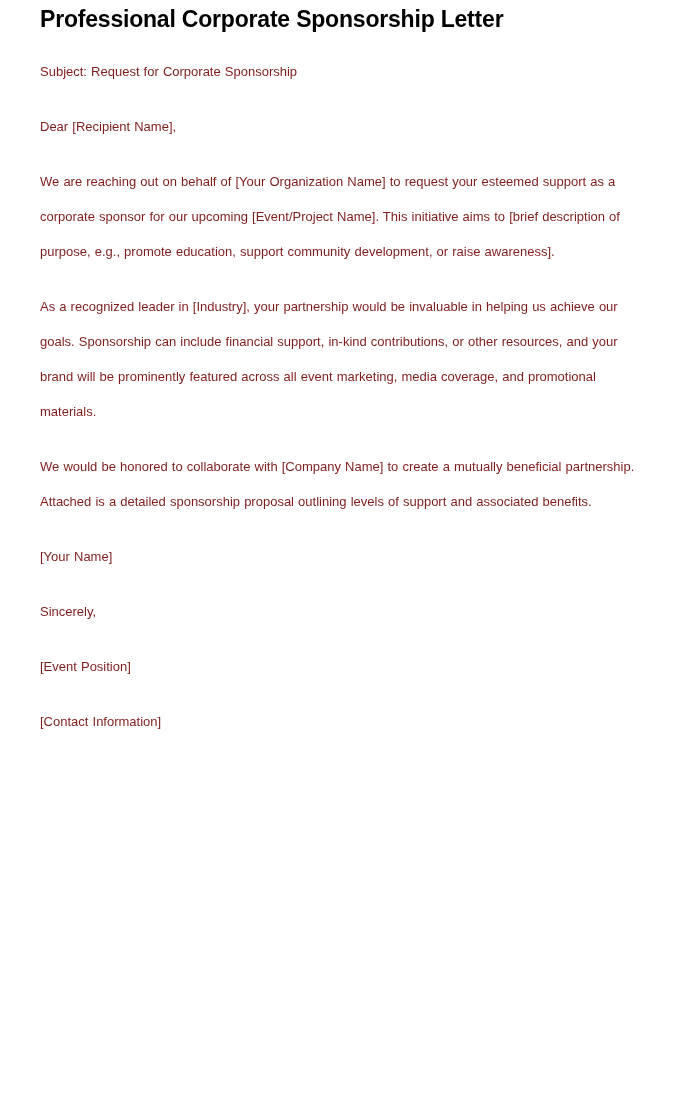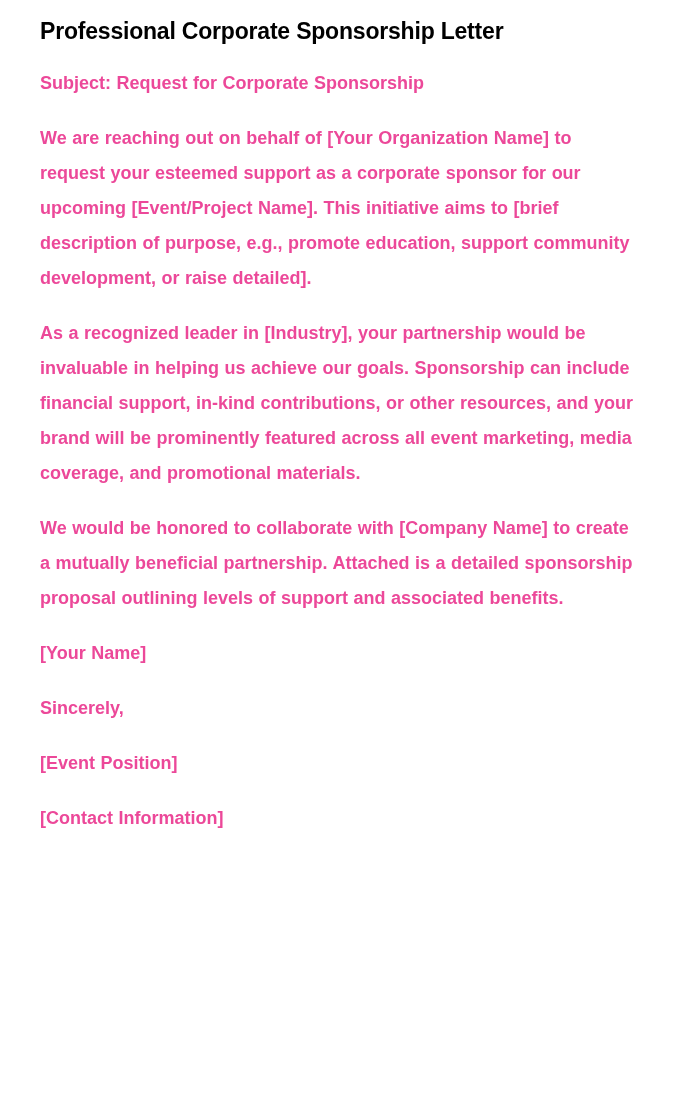--- a/index.html
+++ b/index.html
@@ -6,55 +6,56 @@
     margin: 0;
     padding: 0;
     background: #ffffff;
   }
   .page {
     position: relative;
     width: 700px;
     height: 1103px;
     box-sizing: border-box;
     background: #ffffff;
-    padding: 14px 63px 0 40px;
+    padding: 2px 63px 0 40px;
     font-family: "Liberation Sans", "DejaVu Sans", sans-serif;
     color: #1a1a1a;
     overflow: hidden;
   }
   .doc-title {
     margin: 0 0 18px 0;
     font-size: 23px;
     line-height: 34px;
     font-weight: 700;
     color: #000000;
     letter-spacing: -0.2px;
   }
   .para {
     margin: 0 0 20px 0;
-    font-size: 18px;
+    font-size: 13px;
     line-height: 35px;
-    font-weight: 700;
-    color: #ec4899;
+    font-weight: 400;
+    color: #7f1d1d;
     word-spacing: 0.5px;
   }
   .para:last-child {
     margin-bottom: 0;
   }
 </style>
 </head>
 <body>
 
 <div class="page">
   <h1 class="doc-title">Professional Corporate Sponsorship Letter</h1>
 
   <p class="para">Subject: Request for Corporate Sponsorship</p>
 
+  <p class="para">Dear [Recipient Name],</p>
 
-  <p class="para">We are reaching out on behalf of [Your Organization Name] to request your esteemed support as a corporate sponsor for our upcoming [Event/Project Name]. This initiative aims to [brief description of purpose, e.g., promote education, support community development, or raise detailed].</p>
+  <p class="para">We are reaching out on behalf of [Your Organization Name] to request your esteemed support as a corporate sponsor for our upcoming [Event/Project Name]. This initiative aims to [brief description of purpose, e.g., promote education, support community development, or raise awareness].</p>
 
   <p class="para">As a recognized leader in [Industry], your partnership would be invaluable in helping us achieve our goals. Sponsorship can include financial support, in-kind contributions, or other resources, and your brand will be prominently featured across all event marketing, media coverage, and promotional materials.</p>
 
   <p class="para">We would be honored to collaborate with [Company Name] to create a mutually beneficial partnership. Attached is a detailed sponsorship proposal outlining levels of support and associated benefits.</p>
 
 
   <p class="para">[Your Name]</p>
 
   <p class="para">Sincerely,</p>
 

